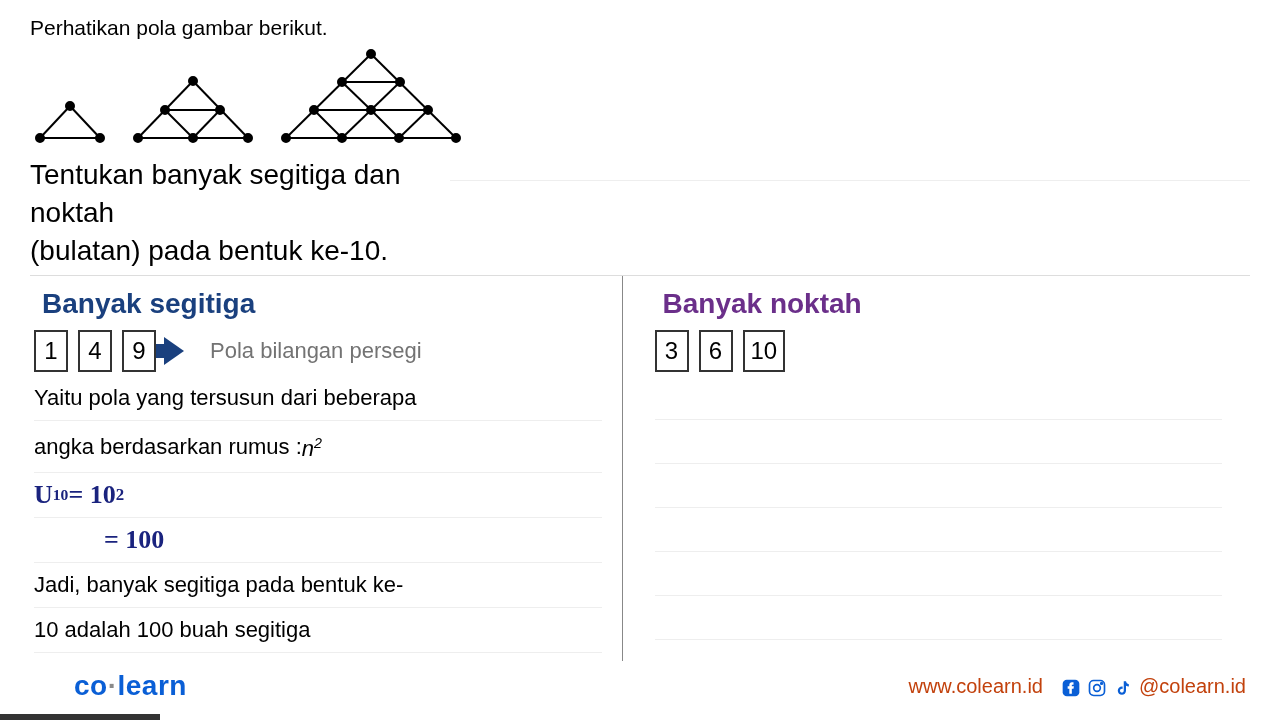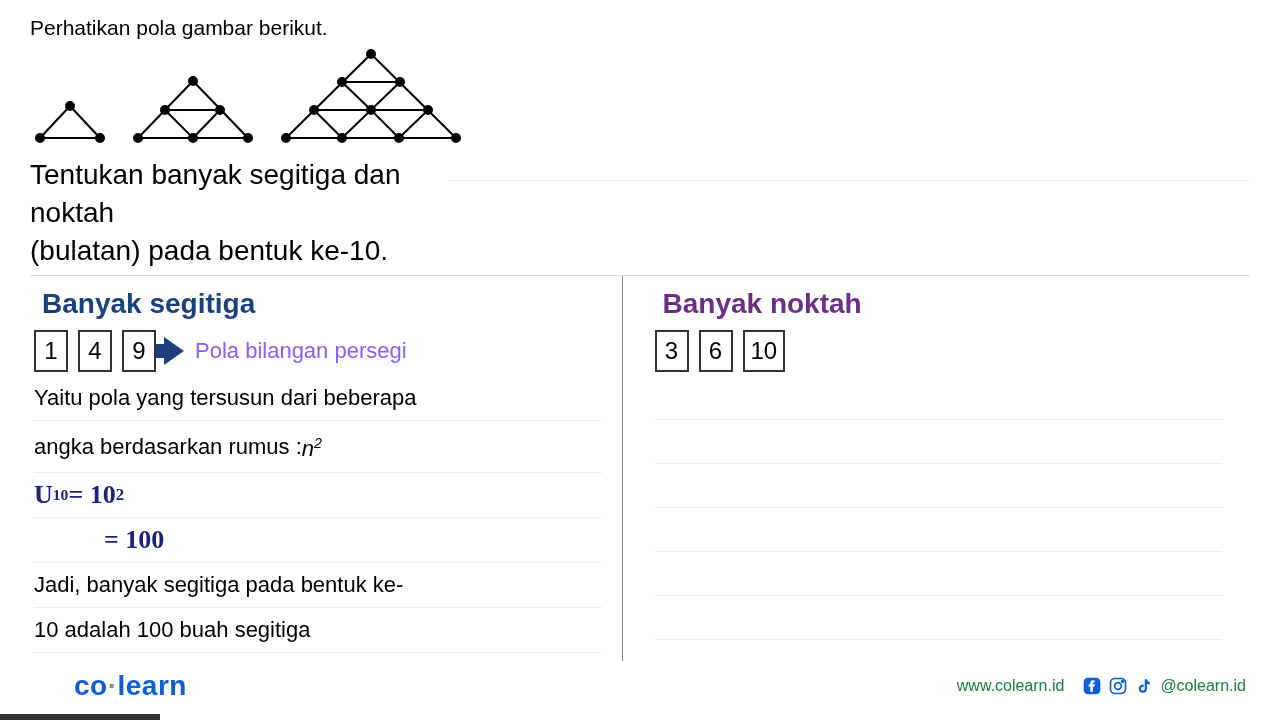--- a/index.html
+++ b/index.html
@@ -87,22 +87,22 @@
   }
   .arrow::before {
     content: "";
     position: absolute;
     left: -28px; top: -7px;
     width: 10px; height: 14px;
     background: #1a407e;
   }
   .pola-label {
     font-size: 22px;
-    color: #8b5cf6;
-    margin-left: 1px;
+    color: #737373;
+    margin-left: 16px;
   }
   .lined {
     font-size: 22px;
     color: #000;
     line-height: 44px;
   }
   .lined .row {
     border-bottom: 1px solid #eee;
     min-height: 44px;
     display: flex;
@@ -134,25 +134,25 @@
     font-weight: 700;
     color: #0a5fd6;
     font-family: "Segoe UI", Arial, sans-serif;
     letter-spacing: 0.5px;
   }
   .logo .dot { color: #8a8a8a; font-weight: 700; }
   .footer-right {
     display: flex;
     align-items: center;
     gap: 18px;
-    color: #15803d;
-    font-family: "Segoe UI", Arial, sans-serif;
-    font-size: 16px;
-  }
-  .social { display: flex; align-items: center; gap: 6px; }
+    color: #c2410c;
+    font-family: "Segoe UI", Arial, sans-serif;
+    font-size: 20px;
+  }
+  .social { display: flex; align-items: flex-end; gap: 6px; }
   .icon {
     width: 20px; height: 20px;
     display: inline-flex; align-items: center; justify-content: center;
   }
   .bottom-bar {
     position: absolute;
     bottom: 0; left: 0;
     height: 6px; width: 160px;
     background: #333;
   }

